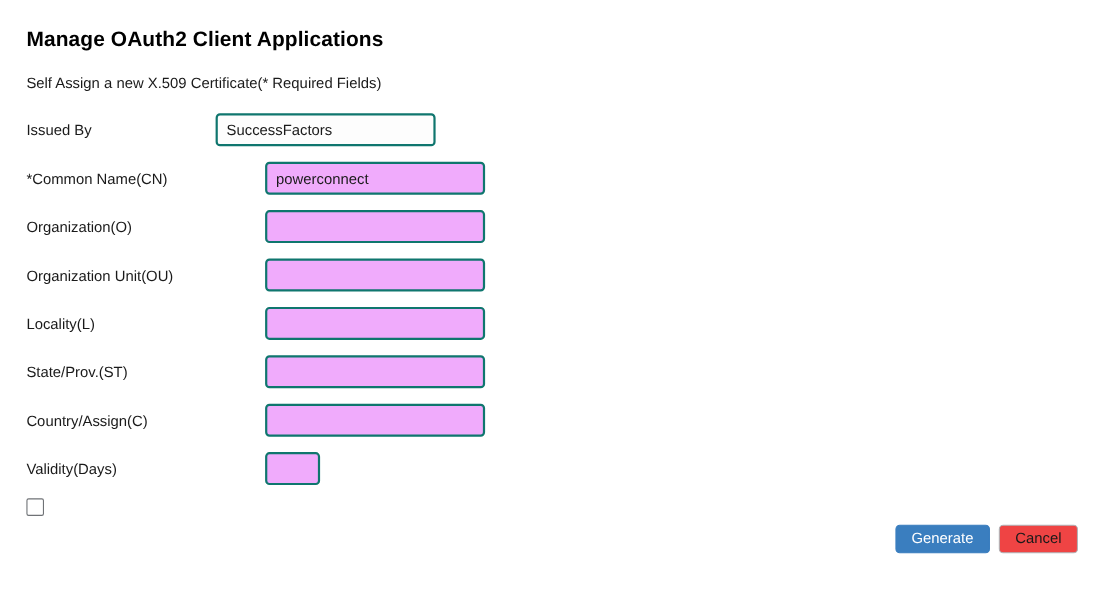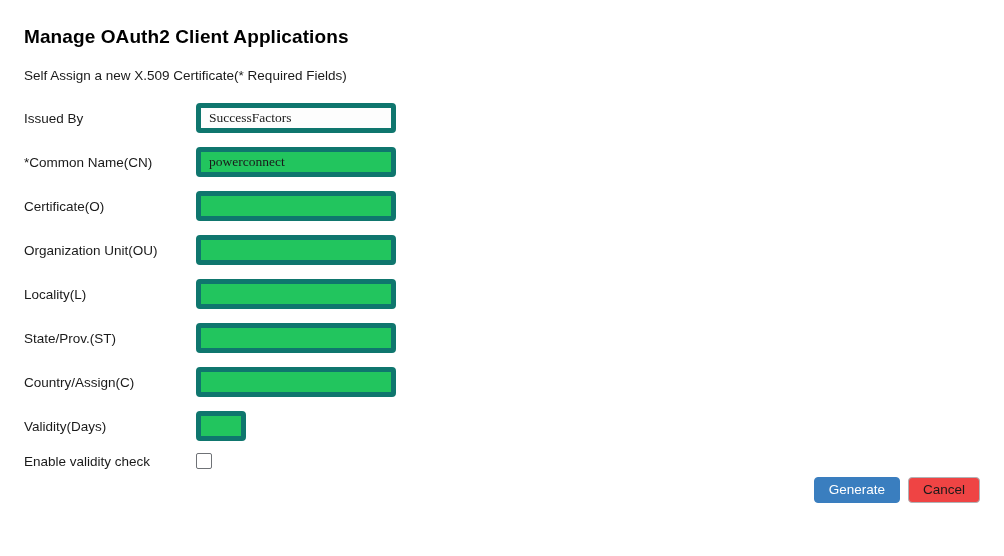--- a/index.html
+++ b/index.html
@@ -48,34 +48,35 @@
     padding-right: 14px;
     font-size: 13.5px;
     color: #1a1a1a;
     box-sizing: border-box;
     white-space: nowrap;
   }
   .text-input {
     width: 200px;
     height: 30px;
     box-sizing: border-box;
-    border: 5px solid #0f766e;
+    border: 2px solid #0f766e;
     border-radius: 4px;
     background: #fafafa;
-    font-family: Liberation Serif, serif;
+    font-family: Liberation Sans, sans-serif;
     font-size: 13.5px;
     color: #1a1a1a;
     padding: 0 8px;
     outline: none;
   }
   .text-input.filled {
     background: #fdfdfd;
   }
   .text-input.empty {
-    background: #22c55e;
+    background: #f0abfc;
+    margin-left: 45px;
   }
   .text-input.small {
     width: 50px;
   }
   .hint {
     font-size: 13.5px;
     color: #1a1a1a;
     margin-left: 12px;
     white-space: nowrap;
   }
@@ -143,21 +144,21 @@
       <div class="form-label">Issued By</div>
       <input class="text-input filled" type="text" value="SuccessFactors" style="">
     </div>
 
     <div class="form-row">
       <div class="form-label">*Common Name(CN)</div>
       <input class="text-input empty" type="text" value="powerconnect" style="">
     </div>
 
     <div class="form-row">
-      <div class="form-label">Certificate(O)</div>
+      <div class="form-label">Organization(O)</div>
       <input class="text-input empty" type="text" value="" style="">
     </div>
 
     <div class="form-row">
       <div class="form-label">Organization Unit(OU)</div>
       <input class="text-input empty" type="text" value="" style="">
     </div>
 
     <div class="form-row">
       <div class="form-label">Locality(L)</div>
@@ -173,21 +174,20 @@
       <div class="form-label">Country/Assign(C)</div>
       <input class="text-input empty" type="text" value="" style="">
     </div>
 
     <div class="form-row">
       <div class="form-label">Validity(Days)</div>
       <input class="text-input empty small" type="text" value="" style="">
     </div>
 
     <div class="checkbox-row">
-      <div class="form-label">Enable validity check</div>
       <span class="checkbox"></span>
     </div>
 
   </div>
 
   <div class="actions">
     <button class="btn btn-primary">Generate</button>
     <button class="btn btn-secondary">Cancel</button>
   </div>
 

